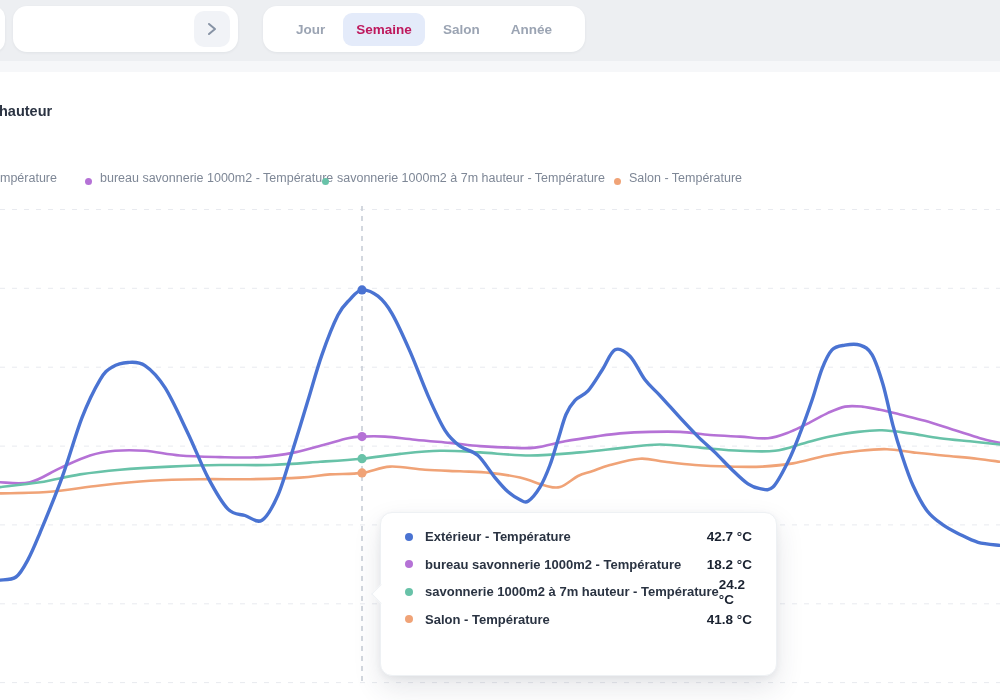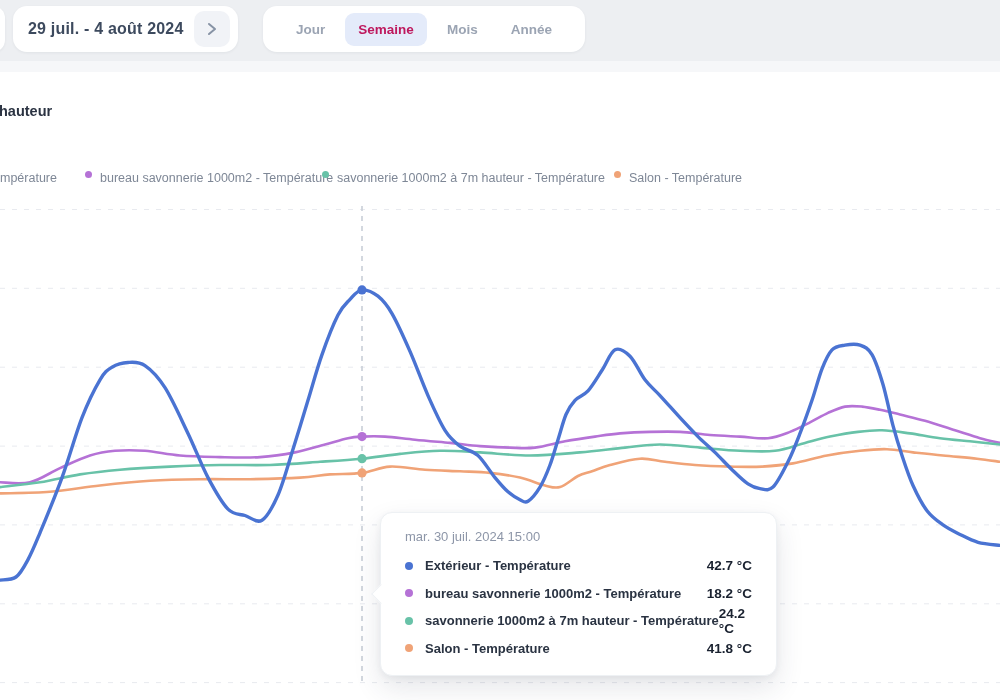--- a/index.html
+++ b/index.html
@@ -19,21 +19,21 @@
             background:#f1f3f7;cursor:pointer;display:flex;align-items:center;justify-content:center;padding:0;}
   .tabs-card{left:263px;width:322px;display:flex;align-items:center;justify-content:space-between;
              padding:12px 20px;box-sizing:border-box;}
   .tab{border:none;background:transparent;font-size:13.5px;font-weight:bold;color:#9ba4b3;
        font-family:inherit;cursor:pointer;padding:9px 13px;border-radius:9px;white-space:nowrap;}
   .tab.active{background:#e4ebfa;color:#be185d;}
   
   .section-title{position:absolute;left:-1px;top:103px;font-size:14.5px;font-weight:bold;color:#2b3342;}
   
   .legend{position:absolute;top:171px;left:0;width:1000px;height:20px;}
-  .legend-item{position:absolute;display:flex;align-items:flex-start;gap:8px;cursor:pointer;}
+  .legend-item{position:absolute;display:flex;align-items:flex-end;gap:8px;cursor:pointer;}
   .li-0{left:0;}
   .li-1{left:85px;} .li-2{left:322px;} .li-3{left:614px;}
   .ldot{width:7px;height:7px;border-radius:50%;flex:none;}
   .ltext{font-size:12.5px;color:#7e8796;white-space:nowrap;}
   
   .chart{position:absolute;top:200px;left:0;width:1000px;height:500px;display:block;}
   
   .tooltip{position:absolute;left:380px;top:512px;width:397px;height:164px;background:#fff;
            border:1px solid #eef1f4;border-radius:12px;box-sizing:border-box;padding:10px 24px 0;
            box-shadow:0 12px 28px rgba(40,50,70,.12),0 2px 6px rgba(40,50,70,.06);}
@@ -47,32 +47,31 @@
 </style>
 </head>
 <body>
 
 <div>
 
   <div class="topbar">
     <div class="card prev-sliver"></div>
 
     <div class="card date-card">
-      <span class="date-label">29 juil. - 4 août 2024</span>
       <button class="next-btn">
         <svg width="16" height="16" viewBox="0 0 16 16">
           <polyline points="5,3 11,8 5,13" fill="none" stroke="#8793a5" stroke-width="2" stroke-linecap="round" stroke-linejoin="round"></polyline>
         </svg>
       </button>
     </div>
 
     <div class="card tabs-card">
       <button class="tab">Jour</button>
       <button class="tab active">Semaine</button>
-      <button class="tab">Mois</button>
+      <button class="tab">Salon</button>
       <button class="tab">Année</button>
     </div>
   </div>
 
   <div class="section-title">hauteur</div>
 
   <div class="legend">
     <div class="legend-item li-0">
 
       <span class="ltext">mpérature</span>
@@ -105,21 +104,20 @@
       <path d="M0.0 293.4 C8.3 293.1 33.3 293.1 50.0 291.8 C66.7 290.5 83.3 287.3 100.0 285.5 C116.7 283.6 133.3 281.8 150.0 280.8 C166.7 279.7 183.3 279.4 200.0 279.2 C216.7 278.9 233.3 279.4 250.0 279.2 C266.7 278.9 286.7 278.4 300.0 277.6 C313.3 276.8 319.7 275.2 330.0 274.4 C340.3 273.7 352.0 274.2 362.0 272.9 C372.0 271.6 379.5 267.1 390.0 266.6 C400.5 266.0 413.3 268.9 425.0 269.7 C436.7 270.5 449.2 270.8 460.0 271.3 C470.8 271.8 480.0 271.8 490.0 272.9 C500.0 273.9 510.8 275.5 520.0 277.6 C529.2 279.7 538.3 283.9 545.0 285.5 C551.7 287.1 554.5 288.6 560.0 287.1 C565.5 285.5 572.7 278.7 578.0 276.0 C583.3 273.4 586.7 273.1 592.0 271.3 C597.3 269.5 602.0 267.1 610.0 265.0 C618.0 262.9 630.8 259.2 640.0 258.7 C649.2 258.1 655.8 260.8 665.0 261.8 C674.2 262.9 684.2 264.2 695.0 265.0 C705.8 265.8 718.8 266.3 730.0 266.6 C741.2 266.8 751.5 267.1 762.0 266.6 C772.5 266.0 782.2 265.2 793.0 263.4 C803.8 261.6 815.8 257.6 827.0 255.5 C838.2 253.4 850.0 251.8 860.0 250.8 C870.0 249.7 878.2 248.9 887.0 249.2 C895.8 249.5 903.7 251.3 913.0 252.4 C922.3 253.4 932.3 254.5 943.0 255.5 C953.7 256.6 967.5 257.6 977.0 258.7 C986.5 259.7 996.2 261.3 1000.0 261.8" fill="none" stroke="#f0a377" stroke-width="2.6" stroke-linecap="round" stroke-linejoin="round"></path>
       <path d="M0.0 380.1 C2.7 379.6 11.3 380.4 16.0 377.0 C20.7 373.6 24.0 367.0 28.0 359.6 C32.0 352.3 34.3 346.5 40.0 332.8 C45.7 319.1 55.0 296.8 62.0 277.6 C69.0 258.4 75.7 234.0 82.0 217.7 C88.3 201.4 95.0 188.2 100.0 179.8 C105.0 171.4 107.3 170.1 112.0 167.2 C116.7 164.3 122.5 162.7 128.0 162.5 C133.5 162.2 138.8 161.4 145.0 165.6 C151.2 169.8 157.8 176.4 165.0 187.7 C172.2 199.0 180.8 218.5 188.0 233.4 C195.2 248.4 201.3 265.0 208.0 277.6 C214.7 290.2 221.8 302.8 228.0 309.1 C234.2 315.5 239.3 313.6 245.0 315.5 C250.7 317.3 256.5 323.6 262.0 320.2 C267.5 316.8 272.8 306.8 278.0 295.0 C283.2 283.1 288.0 265.0 293.0 249.2 C298.0 233.4 303.2 216.1 308.0 200.3 C312.8 184.5 317.0 168.8 322.0 154.6 C327.0 140.4 333.3 124.3 338.0 115.1 C342.7 105.9 346.0 103.6 350.0 99.4 C354.0 95.2 357.3 90.4 362.0 89.9 C366.7 89.4 373.0 92.3 378.0 96.2 C383.0 100.2 386.7 104.4 392.0 113.6 C397.3 122.8 404.0 137.7 410.0 151.4 C416.0 165.1 422.2 182.4 428.0 195.6 C433.8 208.7 439.7 221.9 445.0 230.3 C450.3 238.7 454.5 241.9 460.0 246.1 C465.5 250.3 472.2 250.3 478.0 255.5 C483.8 260.8 490.0 271.6 495.0 277.6 C500.0 283.6 503.8 288.1 508.0 291.8 C512.2 295.5 516.7 298.1 520.0 299.7 C523.3 301.3 524.7 303.4 528.0 301.3 C531.3 299.2 536.3 293.1 540.0 287.1 C543.7 281.0 547.0 272.9 550.0 265.0 C553.0 257.1 555.3 248.2 558.0 239.7 C560.7 231.3 563.2 221.1 566.0 214.5 C568.8 207.9 571.3 204.3 575.0 200.3 C578.7 196.4 583.5 195.8 588.0 190.9 C592.5 185.9 597.5 177.2 602.0 170.3 C606.5 163.5 610.3 152.2 615.0 149.8 C619.7 147.5 625.0 151.2 630.0 156.2 C635.0 161.1 640.0 173.2 645.0 179.8 C650.0 186.4 654.2 189.3 660.0 195.6 C665.8 201.9 673.7 210.8 680.0 217.7 C686.3 224.5 692.2 230.8 698.0 236.6 C703.8 242.4 709.3 246.8 715.0 252.4 C720.7 257.9 726.5 264.5 732.0 269.7 C737.5 275.0 743.3 280.8 748.0 283.9 C752.7 287.1 755.8 288.1 760.0 288.6 C764.2 289.2 768.3 291.5 773.0 287.1 C777.7 282.6 783.5 270.8 788.0 261.8 C792.5 252.9 796.0 243.7 800.0 233.4 C804.0 223.2 808.3 211.1 812.0 200.3 C815.7 189.5 818.7 177.2 822.0 168.8 C825.3 160.4 828.2 153.8 832.0 149.8 C835.8 145.9 840.3 145.9 845.0 145.1 C849.7 144.3 855.5 143.5 860.0 145.1 C864.5 146.7 868.2 148.0 872.0 154.6 C875.8 161.1 879.5 172.7 883.0 184.5 C886.5 196.4 889.8 213.7 893.0 225.6 C896.2 237.4 898.7 245.5 902.0 255.5 C905.3 265.5 908.8 276.3 913.0 285.5 C917.2 294.7 922.0 304.2 927.0 310.7 C932.0 317.3 937.5 321.0 943.0 324.9 C948.5 328.9 954.2 331.5 960.0 334.4 C965.8 337.3 971.3 340.4 978.0 342.3 C984.7 344.1 996.3 344.9 1000.0 345.4" fill="none" stroke="#4a73d2" stroke-width="3.4" stroke-linecap="round" stroke-linejoin="round"></path>
       <circle cx="362.00000000000006" cy="89.9" r="4.6" fill="#4a73d2"></circle>
       <circle cx="362.00000000000006" cy="236.6" r="4.6" fill="#b572d6"></circle>
       <circle cx="362.00000000000006" cy="258.7" r="4.6" fill="#68c2a8"></circle>
       <circle cx="362.00000000000006" cy="272.9" r="4.6" fill="#f0a377"></circle>
     </svg>
 
   <div class="tooltip">
     <div class="tt-notch"></div>
-    <div class="tt-date">mar. 30 juil. 2024 15:00</div>
 
     <div class="tt-row">
       <span class="tt-dot" style="background: rgb(74, 115, 210);"></span>
       <span class="tt-label">Extérieur - Température</span>
       <span class="tt-val">42.7 °C</span>
     </div>
     <div class="tt-row">
       <span class="tt-dot" style="background: rgb(181, 114, 214);"></span>
       <span class="tt-label">bureau savonnerie 1000m2 - Température</span>
       <span class="tt-val">18.2 °C</span>

